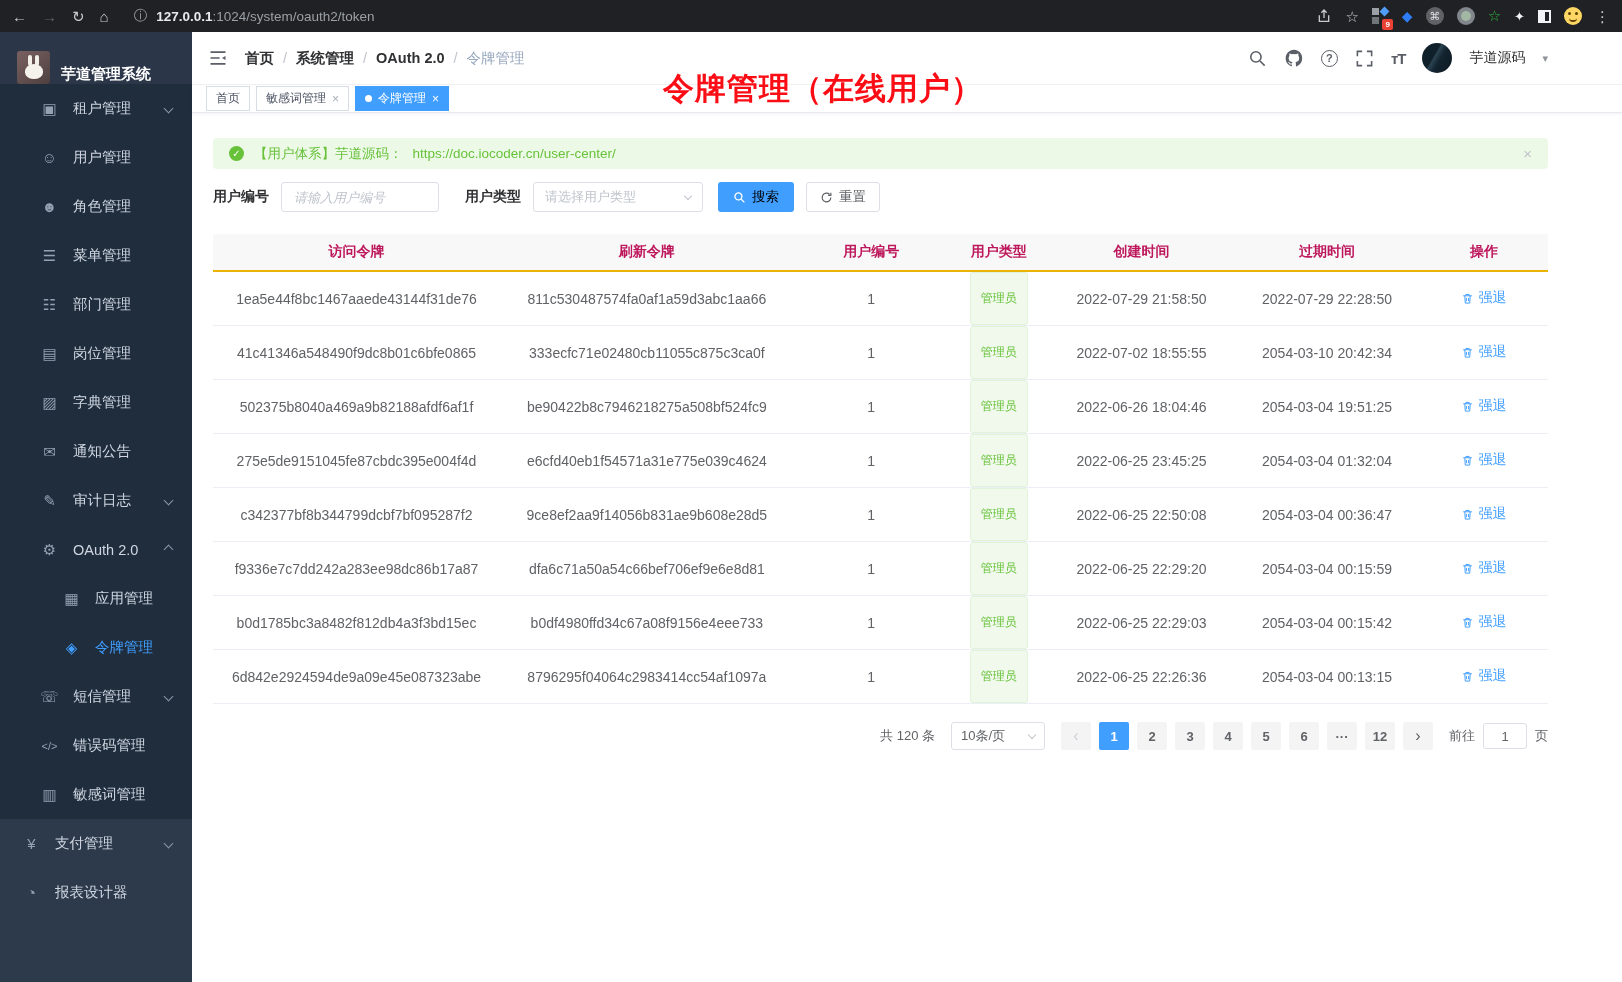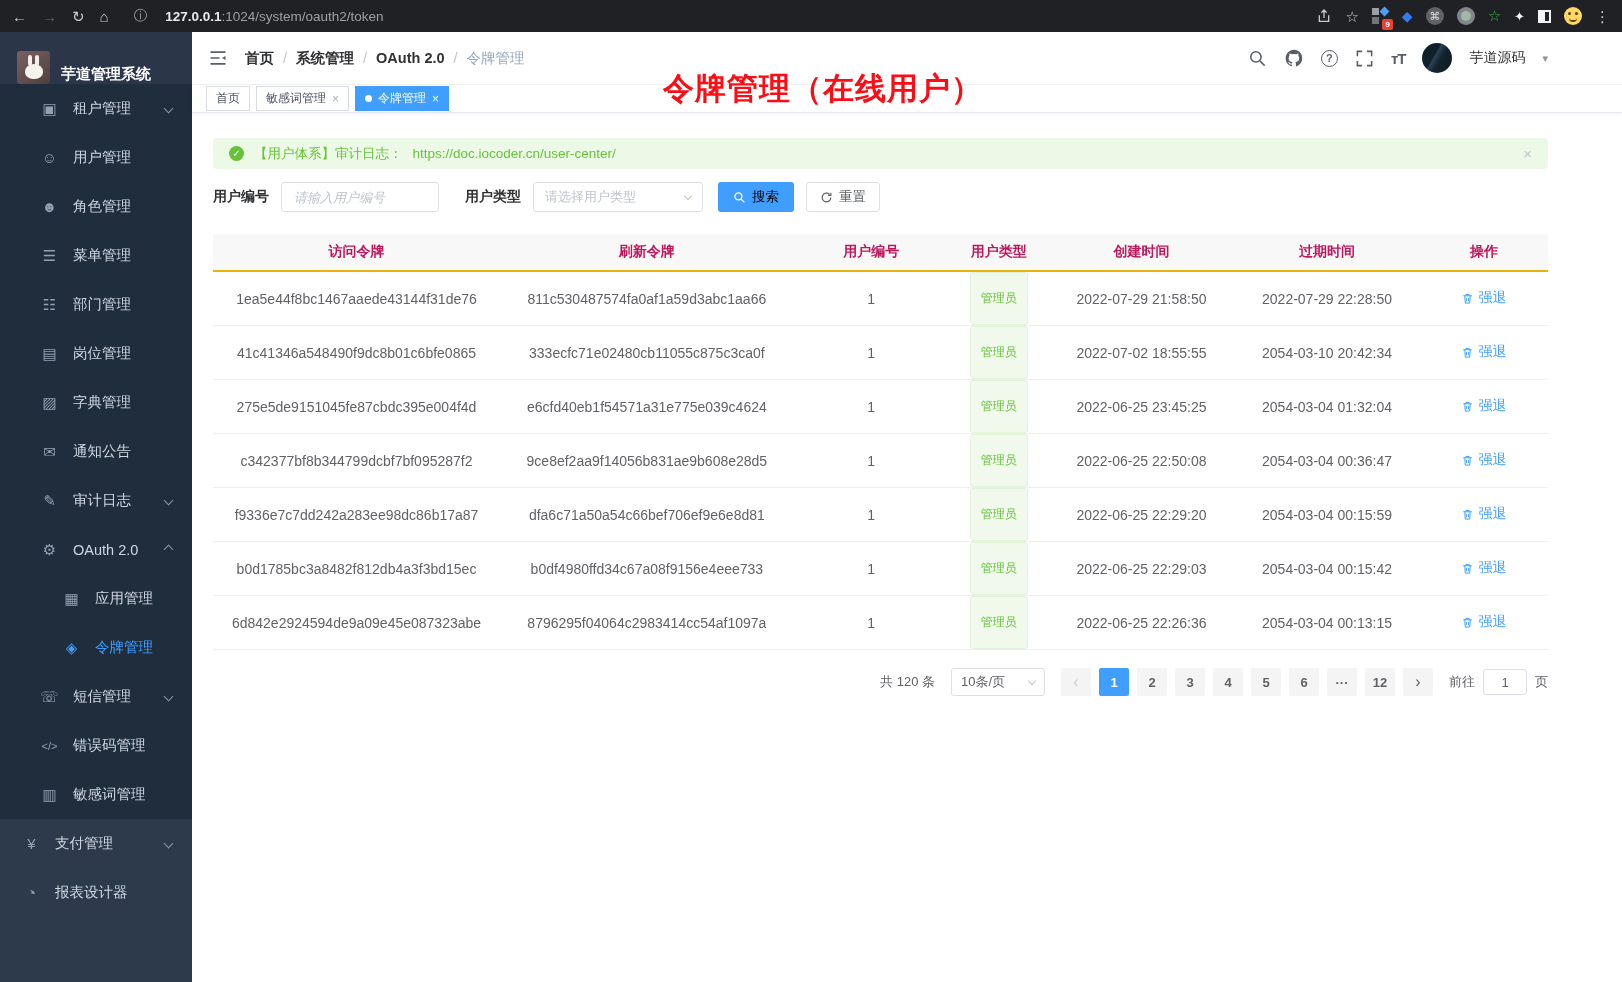--- a/index.html
+++ b/index.html
@@ -6,21 +6,21 @@
   body { width:1622px; height:982px; overflow:hidden; background:#fff;
          font-family:"Liberation Sans","DejaVu Sans",sans-serif; }
 
   
   .browser { height:32px; background:#202124; display:flex; align-items:center;
              padding:0 12px; gap:15px; color:#c7cacd; font-size:14px; }
   .b-ico { font-size:15px; line-height:1; cursor:pointer; }
   .b-ico.dim { color:#5f6368; }
   .urlbar { flex:1; display:flex; align-items:center; gap:9px; padding-left:10px;
             font-size:13.5px; color:#9aa0a6; }
-  .urlbar .host { color:#e8eaed; font-weight:700;margin-left:9px; }
+  .urlbar .host { color:#e8eaed; font-weight:700; }
   .b-right { display:flex; align-items:center; gap:13px; }
   .ext-grid { position:relative; width:17px; height:17px; }
   .ext-grid i { position:absolute; width:7px; height:7px; background:#9aa0a6; }
   .ext-grid i.sq2 { top:9px; background:#70757a; }
   .ext-grid i.dia { left:9px; background:#4f9df7; transform:rotate(45deg); }
   .ext-badge { position:absolute; right:-4px; bottom:-5px; background:#e94235; color:#fff;
                font-size:8px; font-weight:700; padding:1px 3px; border-radius:2px; }
   .gem { color:#2f7df6; font-size:14px; }
   .circ { width:18px; height:18px; border-radius:50%; background:#5f6368; color:#dadce0;
           display:flex; align-items:center; justify-content:center; font-size:11px; }
@@ -330,21 +330,21 @@
       <span class="tag active">
         <span class="tdot"></span>
         <span>令牌管理</span>
         <span class="x">×</span>
       </span>
     </div>
 
     <div class="content">
       <div class="alert">
         <span class="chk">✓</span>
-        <span>【用户体系】审计日志：</span>
+        <span>【用户体系】芋道源码：</span>
         <a href="#">https://doc.iocoder.cn/user-center/</a>
         <span class="close">×</span>
       </div>
 
       <div class="filters">
         <span class="f-label">用户编号</span>
         <input class="inp" placeholder="请输入用户编号" style="">
         <span class="f-label second">用户类型</span>
         <span class="sel">
           <span>请选择用户类型</span>
@@ -410,20 +410,34 @@
               <td>2022-07-02 18:55:55</td>
               <td>2054-03-10 20:42:34</td>
               <td><span class="act">
                   <svg width="13" height="13" viewBox="0 0 24 24" fill="none" stroke="currentColor" stroke-width="1.8">
                     <path d="M4 7h16M9 7V4.5h6V7M7 7l.9 13.5h8.2L17 7M10 11v6M14 11v6"></path>
                   </svg>
                   <span>强退</span>
                 </span></td>
             </tr>
             <tr>
+              <td>502375b8040a469a9b82188afdf6af1f</td>
+              <td>be90422b8c7946218275a508bf524fc9</td>
+              <td>1</td>
+              <td><span class="badge">管理员</span></td>
+              <td>2022-06-26 18:04:46</td>
+              <td>2054-03-04 19:51:25</td>
+              <td><span class="act">
+                  <svg width="13" height="13" viewBox="0 0 24 24" fill="none" stroke="currentColor" stroke-width="1.8">
+                    <path d="M4 7h16M9 7V4.5h6V7M7 7l.9 13.5h8.2L17 7M10 11v6M14 11v6"></path>
+                  </svg>
+                  <span>强退</span>
+                </span></td>
+            </tr>
+            <tr>
               <td>275e5de9151045fe87cbdc395e004f4d</td>
               <td>e6cfd40eb1f54571a31e775e039c4624</td>
               <td>1</td>
               <td><span class="badge">管理员</span></td>
               <td>2022-06-25 23:45:25</td>
               <td>2054-03-04 01:32:04</td>
               <td><span class="act">
                   <svg width="13" height="13" viewBox="0 0 24 24" fill="none" stroke="currentColor" stroke-width="1.8">
                     <path d="M4 7h16M9 7V4.5h6V7M7 7l.9 13.5h8.2L17 7M10 11v6M14 11v6"></path>
                   </svg>

